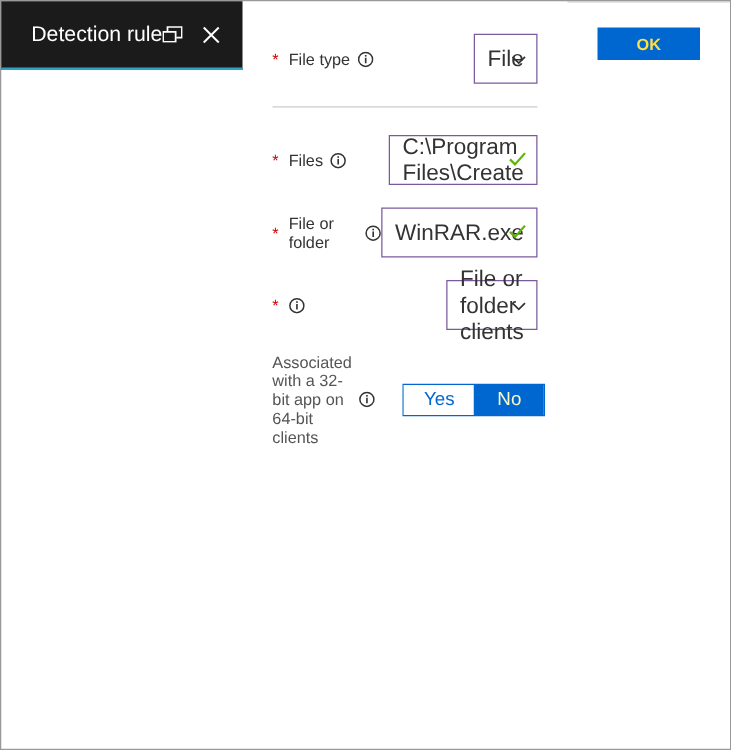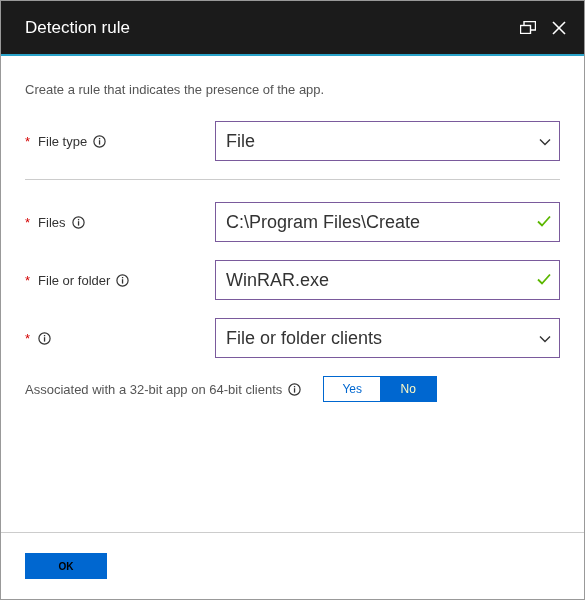--- a/index.html
+++ b/index.html
@@ -7,21 +7,21 @@
     font-family: "Segoe UI", Arial, sans-serif;
     font-size: 13px;
     color: #333;
     background: #fff;
   }
   .panel {
     width: 585px;
     height: 600px;
     border: 1px solid #999;
     display: flex;
-    flex-direction: column;
+    flex-direction: row;
     position: relative;
     justify-content: space-between;
   }
   .header {
     background: #1b1b1b;
     color: #fff;
     height: 55px;
     display: flex;
     align-items: center;
     padding: 0 18px 0 24px;
@@ -121,42 +121,42 @@
   .toggle {
     display: flex;
     height: 26px;
     border: 1px solid #0067d0;
   }
   .toggle-opt {
     width: 56px;
     display: flex;
     align-items: center;
     justify-content: center;
-    font-size: 12px;
+    font-size: 15px;
     cursor: pointer;
   }
   .toggle-opt.unselected {
     background: #fff;
     color: #0067d0;
   }
   .toggle-opt.selected {
     background: #0067d0;
     color: #fef9c3;
   }
   .footer {
     border-top: 1px solid #ccc;
     padding: 20px 24px;
   }
   .ok-btn {
     background: #0067d0;
-    color: #000000;
+    color: #fde047;
     border: none;
     width: 82px;
     height: 26px;
-    font-size: 10px;
+    font-size: 13px;
     font-weight: 600;
     cursor: pointer;
   }
 </style>
 </head>
 <body>
 
 <div class="panel">
 
   <div class="header">
@@ -172,21 +172,20 @@
         <svg width="14" height="14" viewBox="0 0 14 14">
           <line x1="1" y1="1" x2="13" y2="13" stroke="#fff" stroke-width="1.6"></line>
           <line x1="13" y1="1" x2="1" y2="13" stroke="#fff" stroke-width="1.6"></line>
         </svg>
       </span>
     </div>
   </div>
 
   <div class="content">
 
-    <div class="intro">Create a rule that indicates the presence of the app.</div>
 
     <div class="row">
       <div class="label-col">
         <span class="req">*</span>
         <span>File type</span>
         <span class="info-icon">
           <svg width="13" height="13" viewBox="0 0 13 13">
               <circle cx="6.5" cy="6.5" r="5.6" fill="none" stroke="#333" stroke-width="1.2"></circle>
               <rect x="5.9" y="5.2" width="1.3" height="4.4" fill="#333"></rect>
               <rect x="5.9" y="3" width="1.3" height="1.3" fill="#333"></rect>

